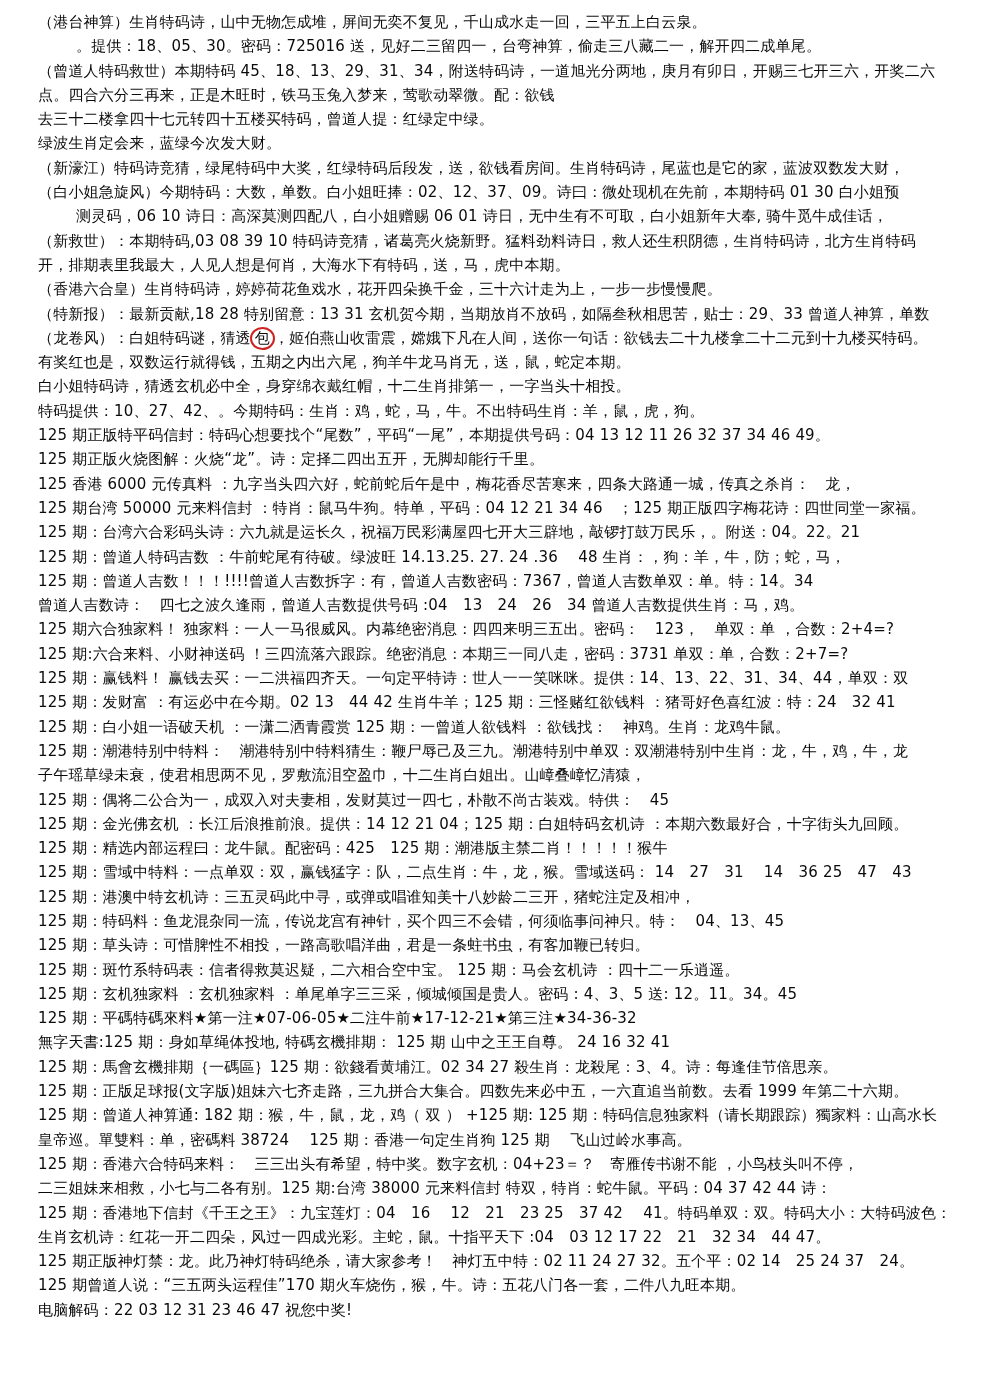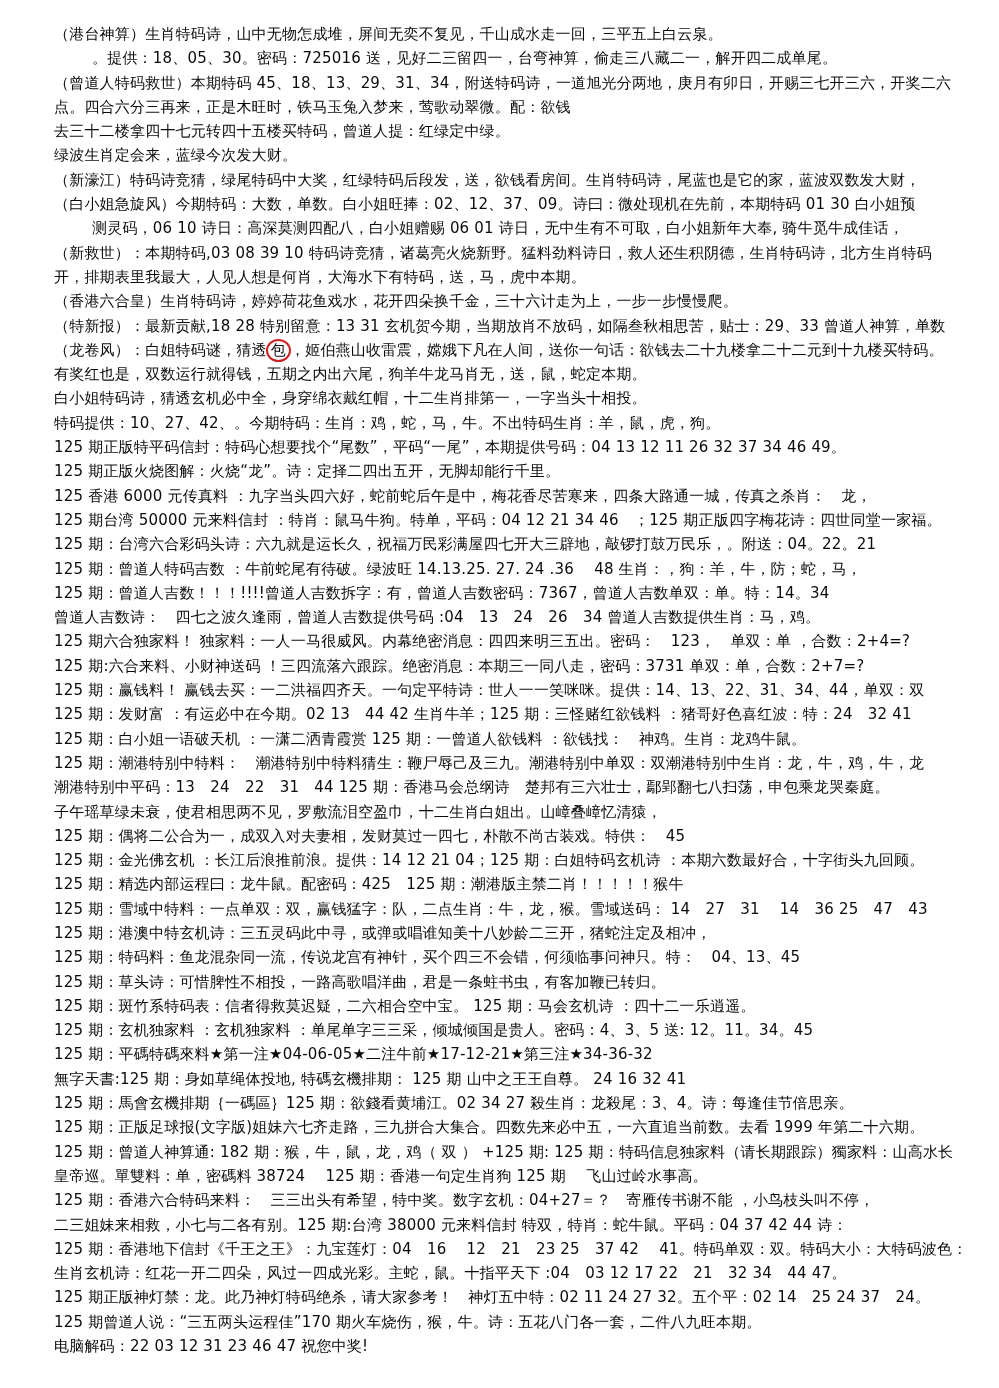--- a/index.html
+++ b/index.html
@@ -7,22 +7,21 @@
     width: 999px;
     background: #ffffff;
     font-family: "DejaVu Sans", "Liberation Sans", sans-serif;
   }
   body {
     height: 1388px;
     overflow: hidden;
     color: #000000;
   }
   .doc {
-    padding: 22px 30px 0 38px;
-    margin-left: 16px;
+    padding: 10px 30px 0 38px;
   }
   .line {
     font-size: 15px;
     line-height: 24.3px;
     letter-spacing: 0.2px;
     white-space: nowrap;
     color: #0a0a0a;
   }
   .line.indent {
     padding-left: 38px;
@@ -66,37 +65,36 @@
     <div class="line"><span class="seg">125 期：台湾六合彩码头诗：六九就是运长久，祝福万民彩满屋四七开大三辟地，敲锣打鼓万民乐，。附送：04。22。21</span></div>
     <div class="line"><span class="seg">125 期：曾道人特码吉数 ：牛前蛇尾有待破。绿波旺 14.13.25. 27. 24 .36　 48 生肖：，狗：羊，牛，防；蛇，马，</span></div>
     <div class="line"><span class="seg">125 期：曾道人吉数！！！!!!!曾道人吉数拆字：有，曾道人吉数密码：7367，曾道人吉数单双：单。特：14。34</span></div>
     <div class="line"><span class="seg">曾道人吉数诗：　四七之波久逢雨，曾道人吉数提供号码 :04　13　24　26　34 曾道人吉数提供生肖：马，鸡。</span></div>
     <div class="line"><span class="seg">125 期六合独家料！ 独家料：一人一马很威风。内幕绝密消息：四四来明三五出。密码：　123，　单双：单 ，合数：2+4=?</span></div>
     <div class="line"><span class="seg">125 期:六合来料、小财神送码 ！三四流落六跟踪。绝密消息：本期三一同八走，密码：3731 单双：单，合数：2+7=?</span></div>
     <div class="line"><span class="seg">125 期：赢钱料！ 赢钱去买：一二洪福四齐天。一句定平特诗：世人一一笑咪咪。提供：14、13、22、31、34、44，单双：双</span></div>
     <div class="line"><span class="seg">125 期：发财富 ：有运必中在今期。02 13　44 42 生肖牛羊；125 期：三怪赌红欲钱料 ：猪哥好色喜红波：特：24　32 41</span></div>
     <div class="line"><span class="seg">125 期：白小姐一语破天机 ：一潇二洒青霞赏 125 期：一曾道人欲钱料 ：欲钱找：　神鸡。生肖：龙鸡牛鼠。</span></div>
     <div class="line"><span class="seg">125 期：潮港特别中特料：　潮港特别中特料猜生：鞭尸辱己及三九。潮港特别中单双：双潮港特别中生肖：龙，牛，鸡，牛，龙</span></div>
-    <div class="line"><span class="seg">潮港特别中平码：13　24　22　31　44 125 期：香港马会总纲诗　楚邦有三六壮士，鄢郢翻七八扫荡，申包乘龙哭秦庭。</span></div>
     <div class="line"><span class="seg">子午瑶草绿未衰，使君相思两不见，罗敷流泪空盈巾，十二生肖白姐出。山嶂叠嶂忆清猿，</span></div>
     <div class="line"><span class="seg">125 期：偶将二公合为一，成双入对夫妻相，发财莫过一四七，朴散不尚古装戏。特供：　45</span></div>
     <div class="line"><span class="seg">125 期：金光佛玄机 ：长江后浪推前浪。提供：14 12 21 04；125 期：白姐特码玄机诗 ：本期六数最好合，十字街头九回顾。</span></div>
     <div class="line"><span class="seg">125 期：精选内部运程曰：龙牛鼠。配密码：425　125 期：潮港版主禁二肖！！！！！猴牛</span></div>
     <div class="line"><span class="seg">125 期：雪域中特料：一点单双：双，赢钱猛字：队，二点生肖：牛，龙，猴。雪域送码：  14　27　31　 14　36 25　47　43</span></div>
     <div class="line"><span class="seg">125 期：港澳中特玄机诗：三五灵码此中寻，或弹或唱谁知美十八妙龄二三开，猪蛇注定及相冲，</span></div>
     <div class="line"><span class="seg">125 期：特码料：鱼龙混杂同一流，传说龙宫有神针，买个四三不会错，何须临事问神只。特：　04、13、45</span></div>
     <div class="line"><span class="seg">125 期：草头诗：可惜脾性不相投，一路高歌唱洋曲，君是一条蛀书虫，有客加鞭已转归。</span></div>
     <div class="line"><span class="seg">125 期：斑竹系特码表：信者得救莫迟疑，二六相合空中宝。 125 期：马会玄机诗 ：四十二一乐逍遥。</span></div>
     <div class="line"><span class="seg">125 期：玄机独家料 ：玄机独家料 ：单尾单字三三采，倾城倾国是贵人。密码 : 4、3、5 送: 12。11。34。45</span></div>
-    <div class="line"><span class="seg">125 期：平碼特碼來料★第一注★04-06-05★二注牛前★17-12-21★第三注★34-36-32</span></div>
+    <div class="line"><span class="seg">125 期：平碼特碼來料★第一注★07-06-05★二注牛前★17-12-21★第三注★34-36-32</span></div>
     <div class="line"><span class="seg">無字天書:125 期：身如草绳体投地, 特碼玄機排期：  125 期  山中之王王自尊。  24 16 32 41</span></div>
     <div class="line"><span class="seg">125 期：馬會玄機排期｛一碼區｝125 期：欲錢看黄埔江。02 34 27 殺生肖：龙殺尾：3、4。诗：每逢佳节倍思亲。</span></div>
     <div class="line"><span class="seg">125 期：正版足球报(文字版)姐妹六七齐走路，三九拼合大集合。四数先来必中五，一六直追当前数。去看  1999 年第二十六期。</span></div>
     <div class="line"><span class="seg">125 期：曾道人神算通: 182 期：猴，牛，鼠，龙，鸡（ 双 ）  +125 期: 125 期：特码信息独家料（请长期跟踪）獨家料：山高水长</span></div>
     <div class="line"><span class="seg">皇帝巡。單雙料：单，密碼料  38724　 125 期：香港一句定生肖狗 125 期　 飞山过岭水事高。</span></div>
-    <div class="line"><span class="seg">125 期：香港六合特码来料：　三三出头有希望，特中奖。数字玄机：04+27＝？　寄雁传书谢不能 ，小鸟枝头叫不停，</span></div>
+    <div class="line"><span class="seg">125 期：香港六合特码来料：　三三出头有希望，特中奖。数字玄机：04+23＝？　寄雁传书谢不能 ，小鸟枝头叫不停，</span></div>
     <div class="line"><span class="seg">二三姐妹来相救，小七与二各有别。125 期:台湾 38000 元来料信封  特双，特肖：蛇牛鼠。平码：04 37 42 44 诗：</span></div>
     <div class="line"><span class="seg">125 期：香港地下信封《千王之王》：九宝莲灯：04　16　 12　21　23 25　37 42　 41。特码单双：双。特码大小：大特码波色：</span></div>
     <div class="line"><span class="seg">生肖玄机诗：红花一开二四朵，风过一四成光彩。主蛇，鼠。十指平天下 :04　03 12 17 22　21　32 34　44 47。</span></div>
     <div class="line"><span class="seg">125 期正版神灯禁：龙。此乃神灯特码绝杀，请大家参考！　神灯五中特：02 11 24 27 32。五个平：02 14　25 24 37　24。</span></div>
     <div class="line"><span class="seg">125 期曾道人说：“三五两头运程佳”170 期火车烧伤，猴，牛。诗：五花八门各一套，二件八九旺本期。</span></div>
     <div class="line"><span class="seg">电脑解码：22 03 12 31 23 46 47 祝您中奖!</span></div>
   </div>
 
 </body></html>

